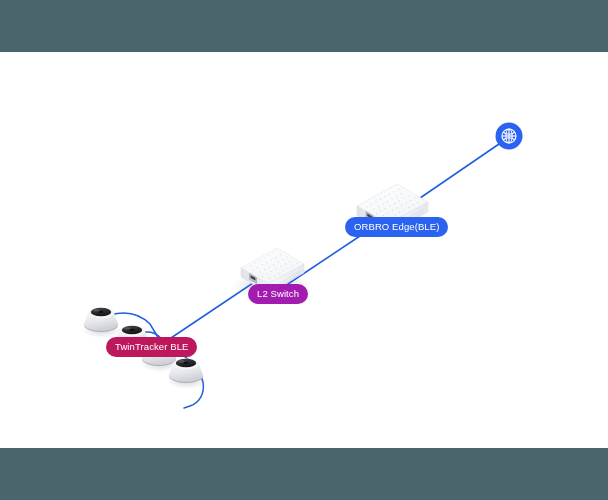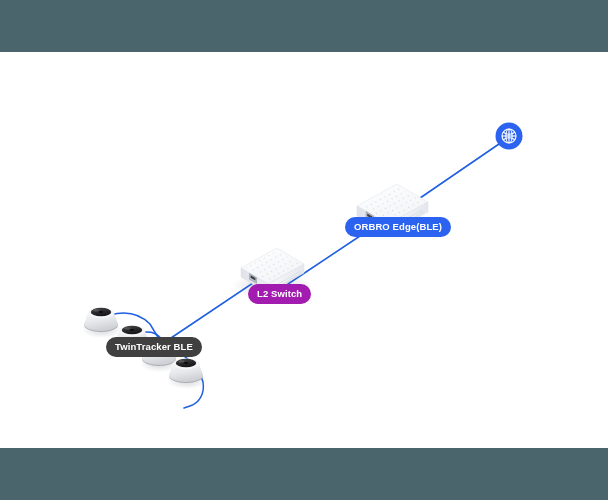--- a/index.html
+++ b/index.html
@@ -13,21 +13,20 @@
     font-family: "Liberation Sans", sans-serif;
     overflow: hidden;
     position: relative;
   }
   #app {
     position: absolute;
     inset: 0;
     width: 608px;
     height: 500px;
     background: #ffffff;
-    font-weight: bold;
   }
   .bar {
     position: absolute;
     left: 0;
     width: 608px;
     background: #4b656d;
   }
   #top-bar { top: 0; height: 52px; }
   #bottom-bar { top: 448px; height: 52px; }
 
@@ -64,21 +63,21 @@
     top: 165px;
   }
   #badge-l2-switch {
     background: #a21caf;
     font-size: 9.5px;
     padding: 4px 9px 5px 9px;
     left: 248px;
     top: 232px;
   }
   #badge-twintracker {
-    background: #404040;
+    background: #be185d;
     font-size: 9.5px;
     padding: 4px 9px 5px 9px;
     left: 106px;
     top: 285px;
   }
 </style>
 </head>
 <body>
 
 <div id="app">

